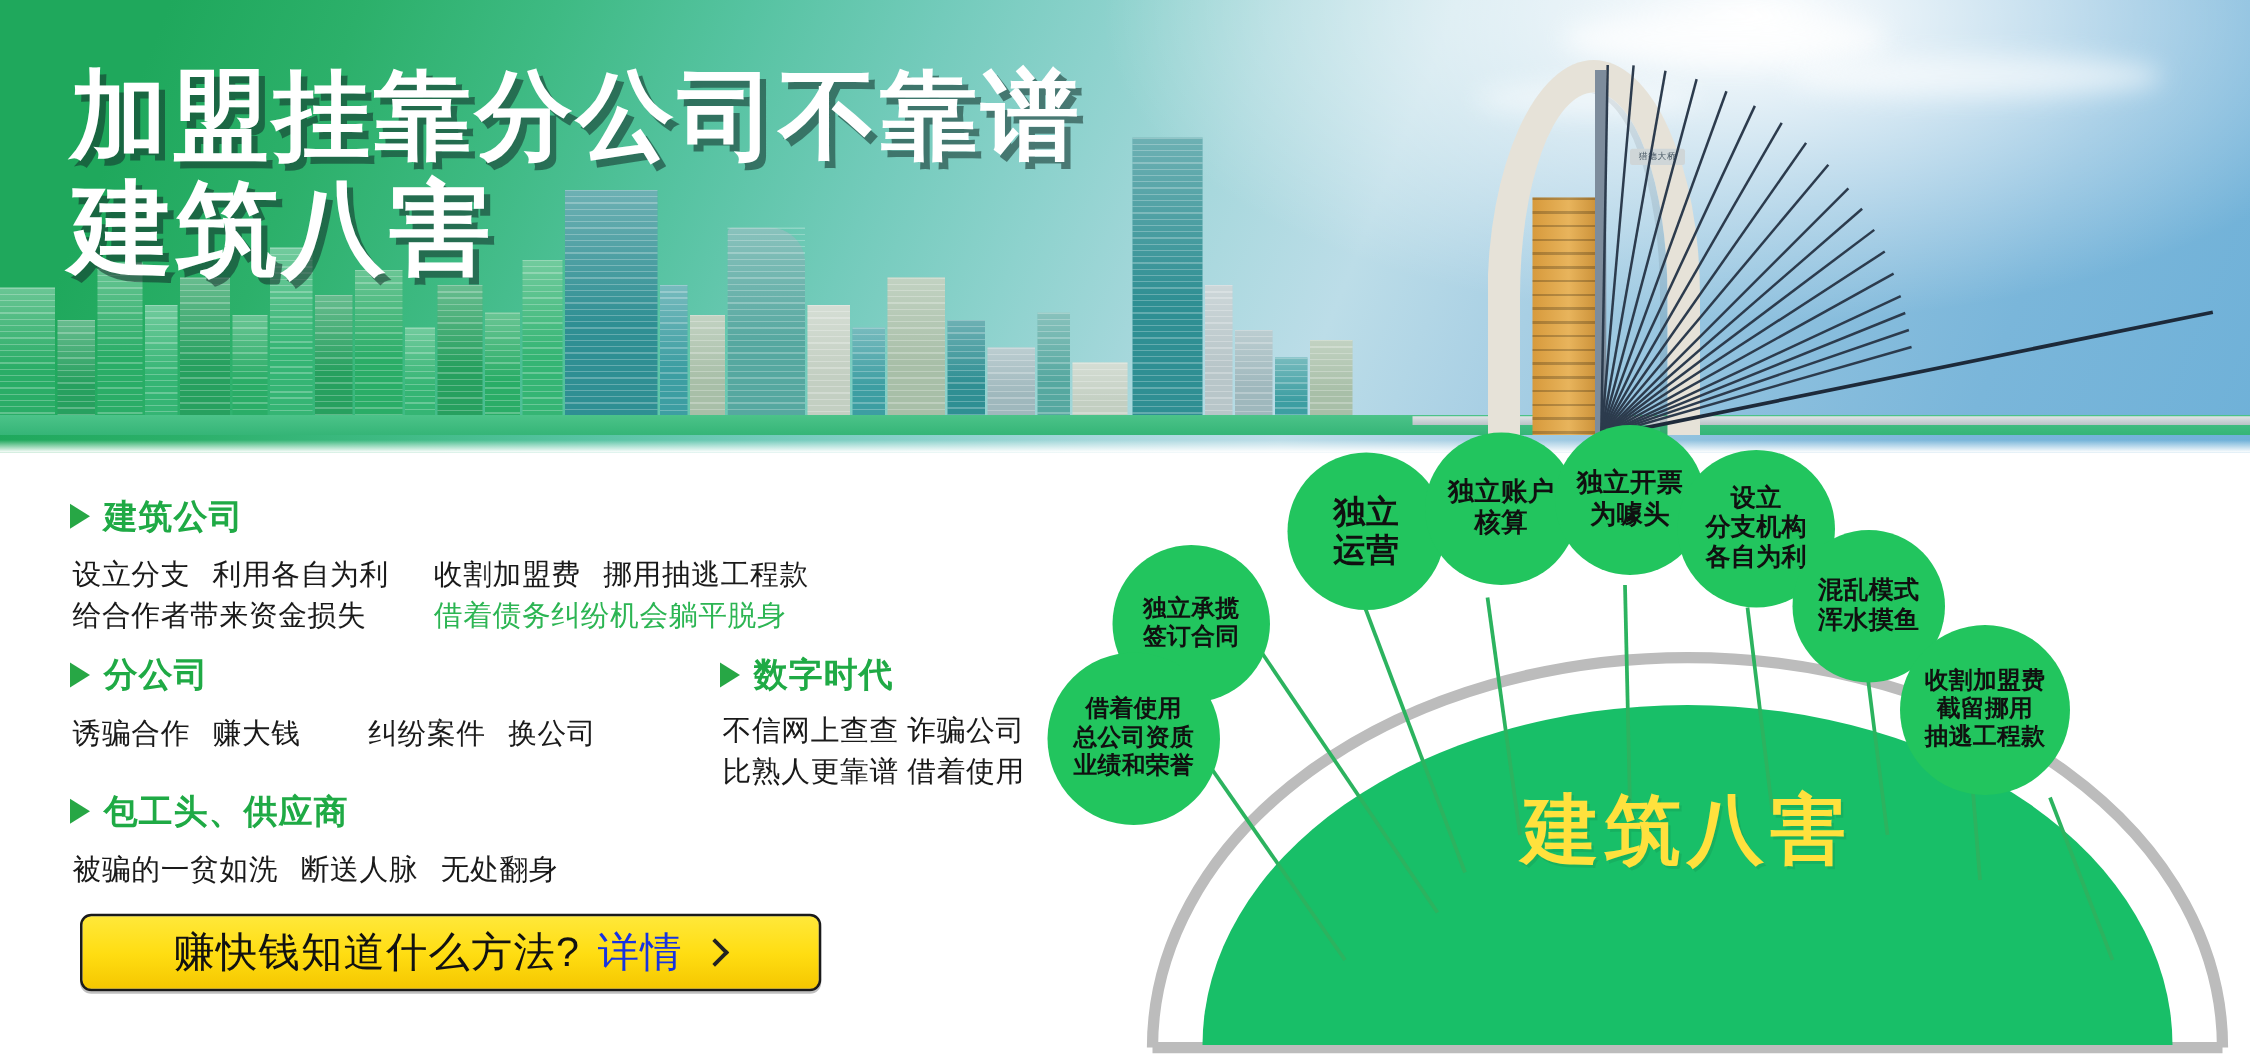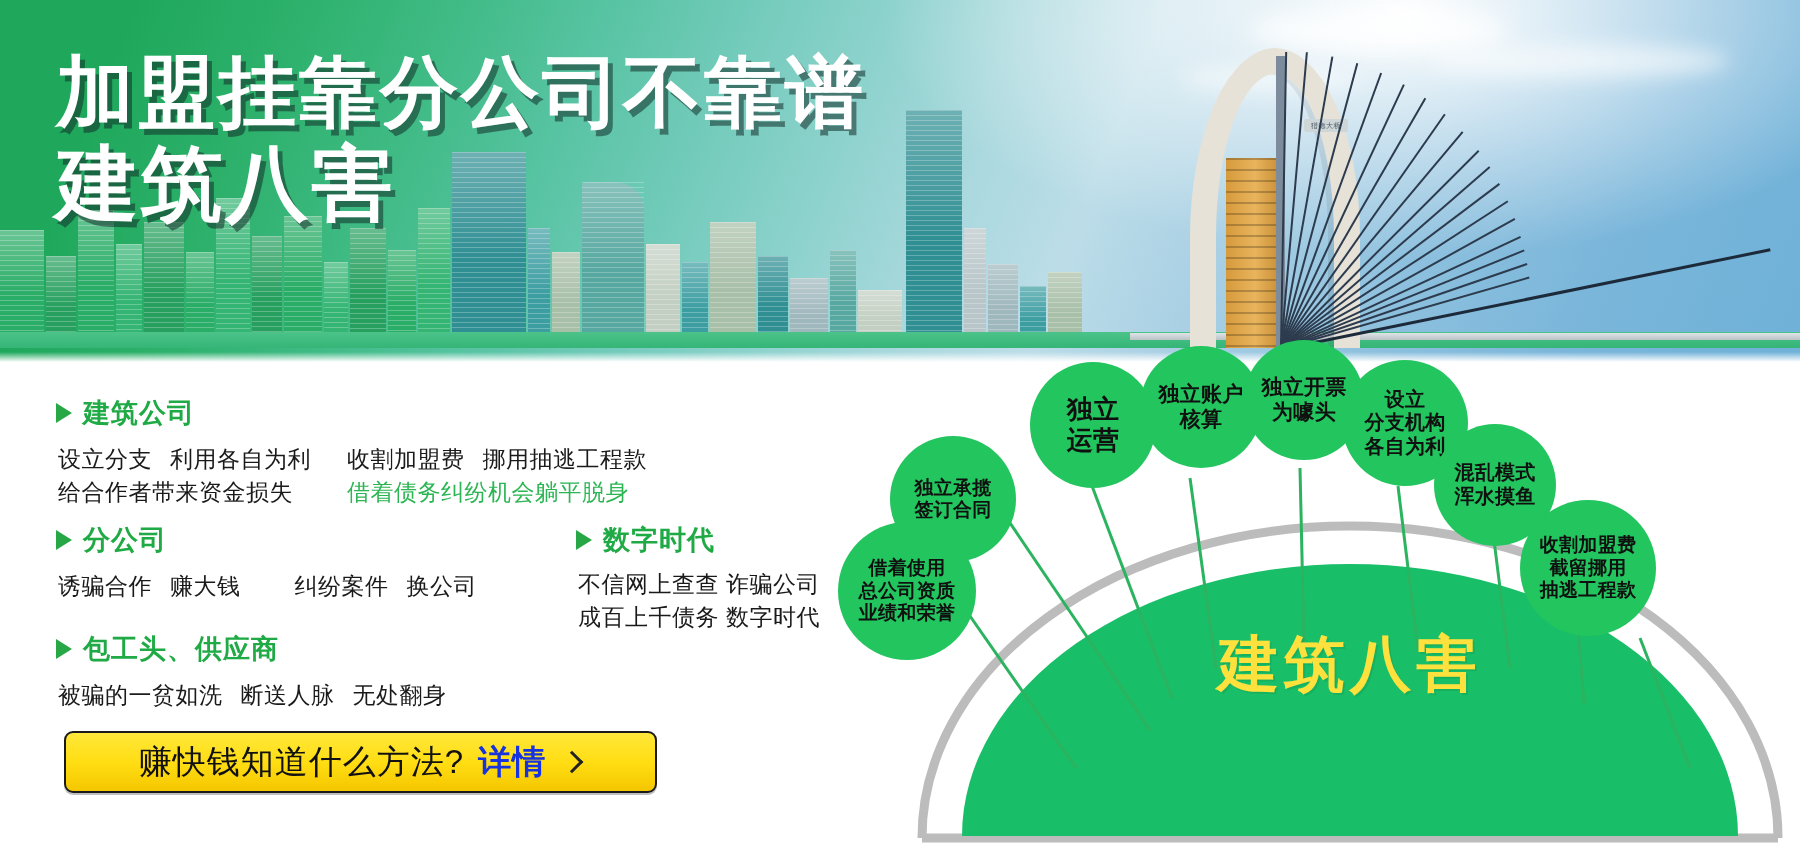--- a/index.html
+++ b/index.html
@@ -152,21 +152,21 @@
   .cta {
     position:absolute; left:64px; top:731px;
     width:593px; height:62px; border-radius:9px;
     background: linear-gradient(180deg,#ffe83a 0%, #ffdd12 52%, #f5c700 100%);
     border:2px solid #1a1a1a;
     display:flex; align-items:center; justify-content:center; gap:6px;
     box-shadow: 0 2px 0 rgba(0,0,0,.25);
     cursor:pointer;
   }
   .cta-main { font-size:33px; font-weight:400; color:#111; letter-spacing:1px; white-space:nowrap; }
-  .cta-link { font-size:33px; font-weight:700; color:#1733e0; letter-spacing:1px; margin-left:8px; }
+  .cta-link { font-size:33px; font-weight:400; color:#1733e0; letter-spacing:1px; margin-left:8px; }
   .cta-chev {
     width:16px;height:16px; margin-left:12px; margin-right:2px;
     border-top:3px solid #222; border-right:3px solid #222;
     transform: rotate(45deg);
   }
 
   
   .diagram { position:absolute; left:900px; top:338px; width:900px; height:506px; }
   .diagram svg { position:absolute; inset:0; }
 
@@ -304,21 +304,21 @@
         </div>
       </div>
 
       <div class="right-sub">
         <div class="sec-head">
           <div class="tri"></div>
           <div class="sec-title">数字时代</div>
         </div>
         <div class="sec-body">
           <div class="line">不信网上查查 诈骗公司</div>
-          <div class="line">成百上千债务 数字时代</div>
+          <div class="line">比熟人更靠谱 借着使用</div>
         </div>
       </div>
     </div>
 
     <div class="sec" style="margin-top:28px;">
       <div class="sec-head">
         <div class="tri"></div>
         <div class="sec-title">包工头、供应商</div>
       </div>
       <div class="sec-body">

